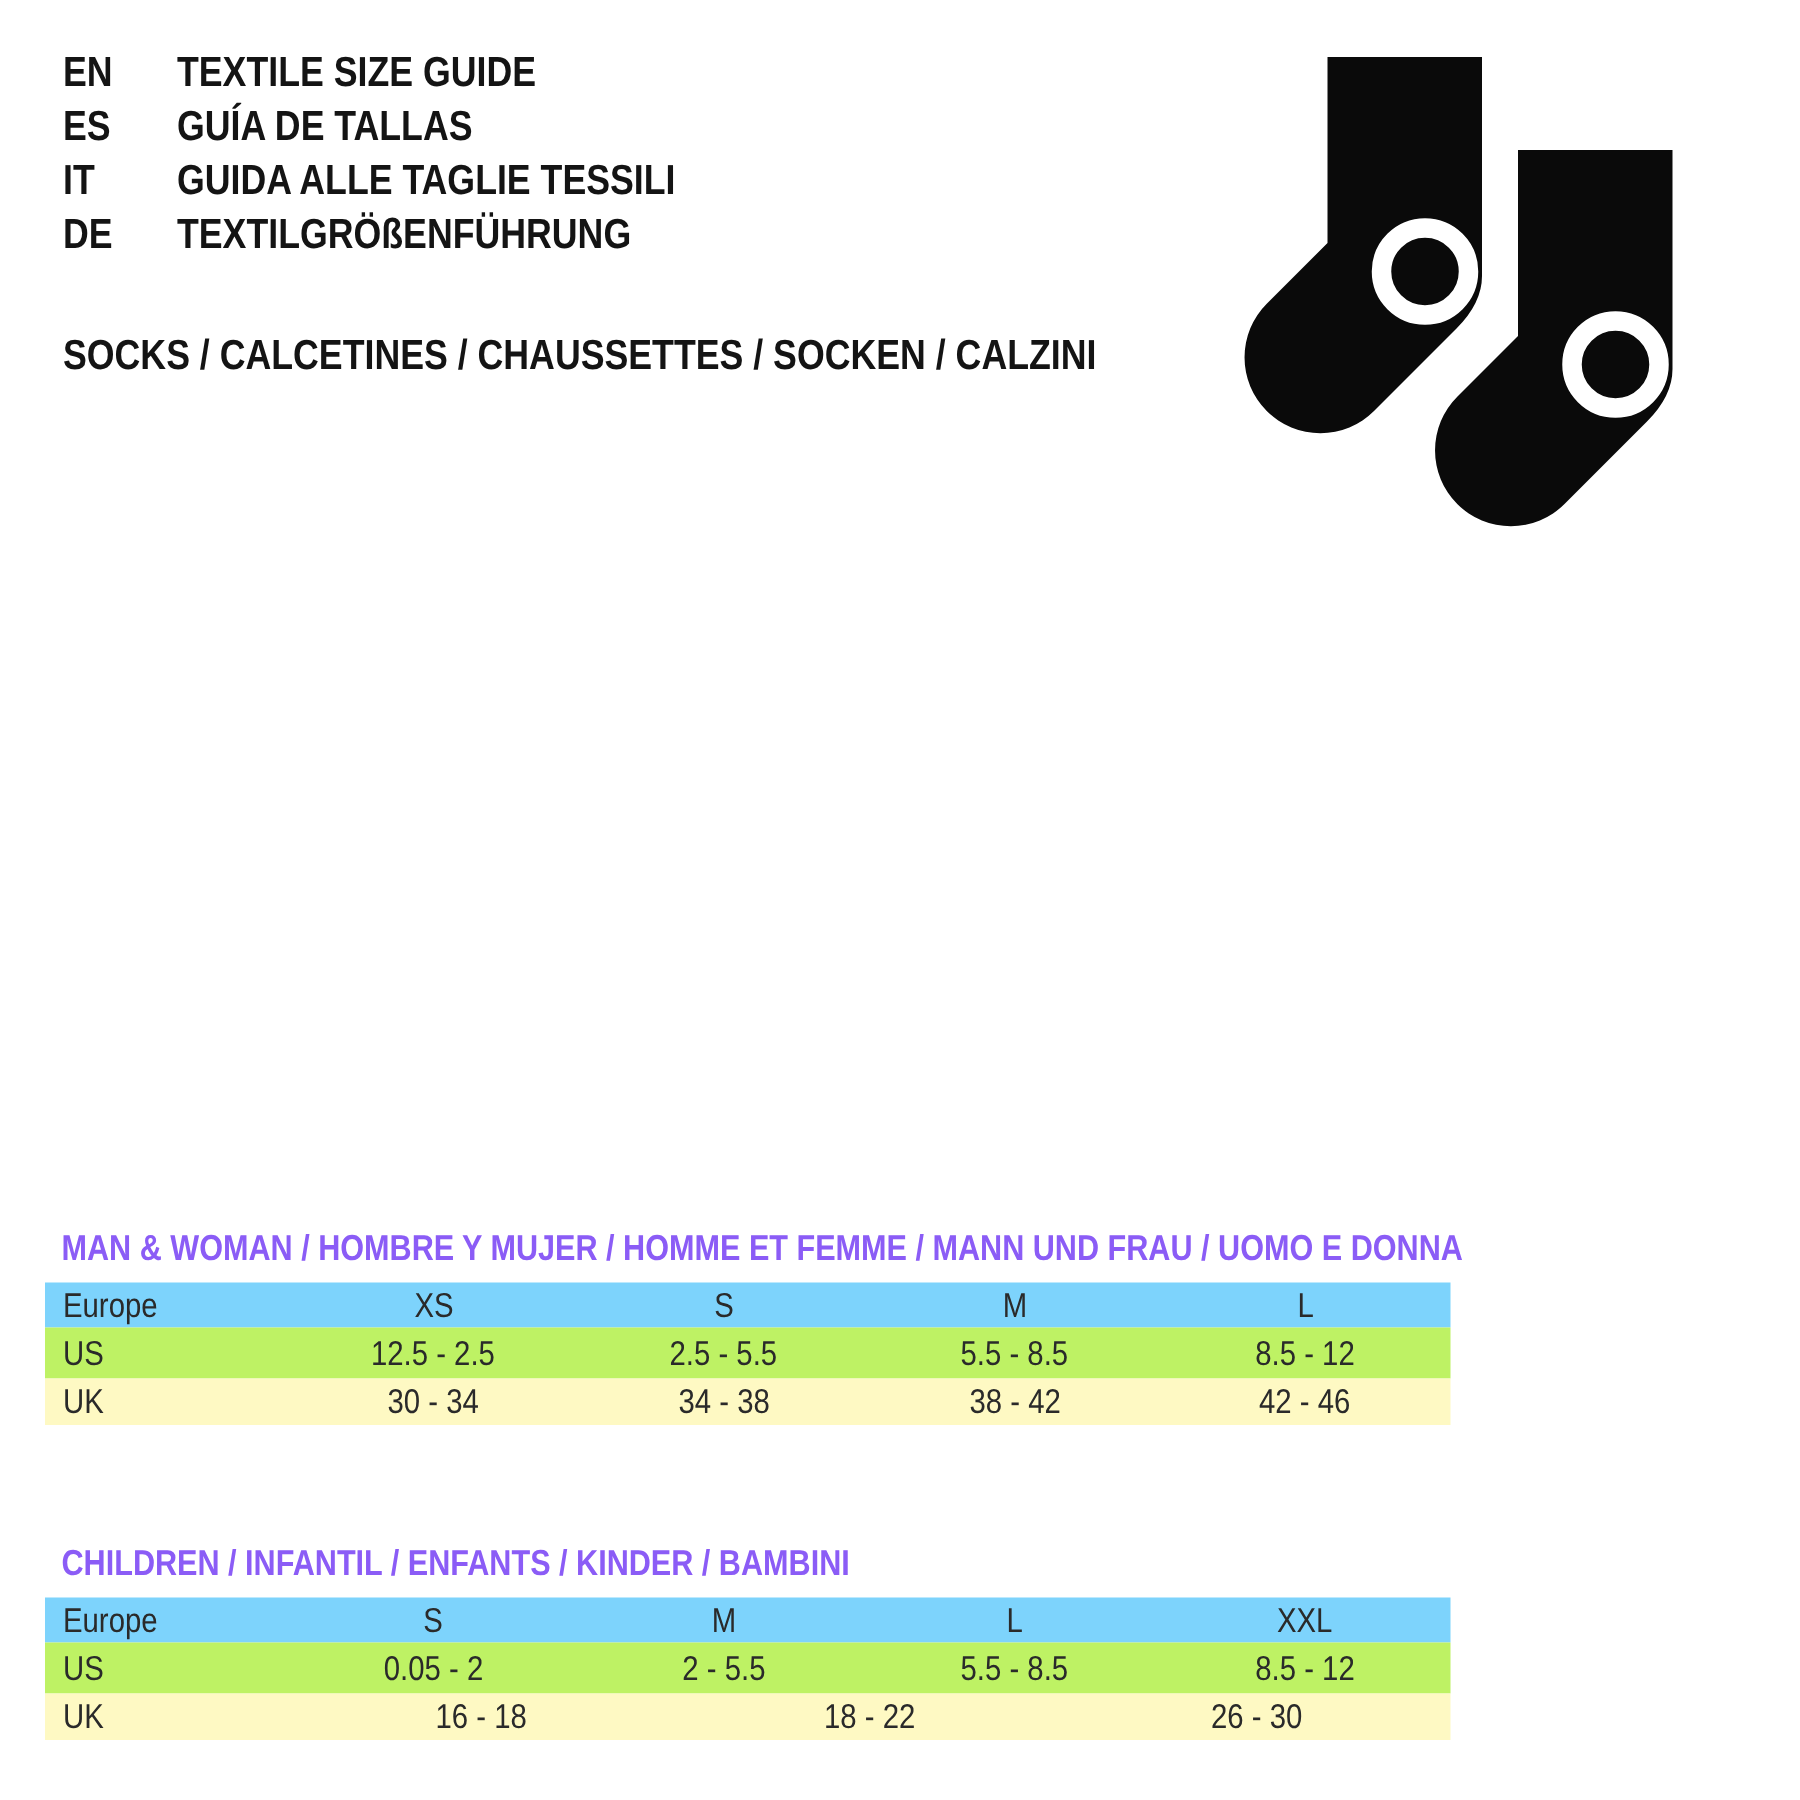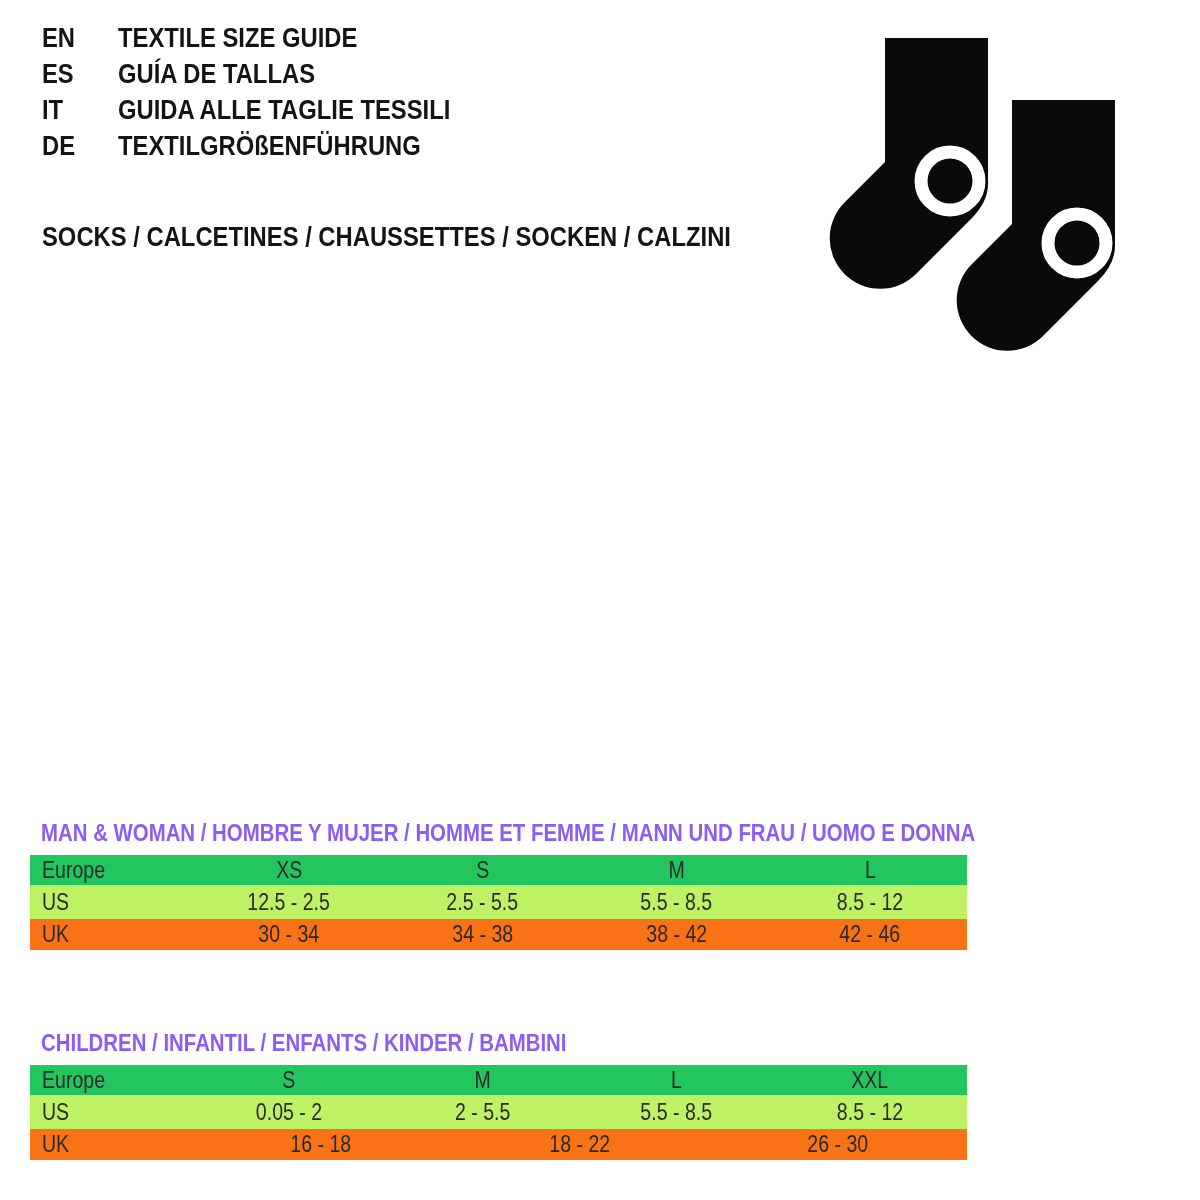--- a/index.html
+++ b/index.html
@@ -9,41 +9,41 @@
     background: #ffffff;
     font-family: "Liberation Sans", sans-serif;
     color: #141414;
     overflow: hidden;
   }
   
   .cond   { display:inline-block; transform: scaleX(0.85); transform-origin: 0 50%; white-space: nowrap; }
   .cond-c { display:inline-block; transform: scaleX(0.85); transform-origin: 50% 50%; white-space: nowrap; }
 
   
-  .lang { position: absolute; left: 42px; top: 20px; font-weight: bold; font-size: 28px; letter-spacing: 0; }
+  .lang { position: absolute; left: 42px; top: 30px; font-weight: bold; font-size: 28px; letter-spacing: 0; }
   .lang-row { display: flex; height: 36px; align-items: center; }
   .lang-code { width: 76px; flex: 0 0 76px; }
 
   
   .socks-line { position: absolute; left: 42px; top: 219px; font-weight: bold; font-size: 28px; height: 36px; display:flex; align-items:center; }
 
   
   .sock-svg { position: absolute; left: 805px; top: 28px; }
   .sock-shape { fill: #0a0a0a; }
   .sock-ring { fill: none; stroke: #ffffff; stroke-width: 13px; }
 
   
   .tbl { position: absolute; left: 30px; width: 937px; }
   .tbl-1 { top: 820px; }
   .tbl-2 { top: 1030px; }
   .tbl-title { font-weight: bold; font-size: 24px; line-height: 26px; padding-left: 11px; margin-bottom: 9px; color:#8b5cf6; }
   .trow { display: flex; width: 100%; align-items: stretch; }
-  .row-header { background: #22c55e; height: 30px; }
+  .row-header { background: #7dd3fc; height: 30px; }
   .row-us { background: #bef264; height: 34px; }
-  .row-uk { background: #f97316; height: 31px; }
+  .row-uk { background: #fef9c3; height: 31px; }
   .cell { flex: 1 1 0; display: flex; align-items: center; justify-content: center; font-size: 23px; color: #2a2a2a; }
   .cell-label { flex: 0 0 150px; justify-content: flex-start; padding-left: 12px; }
 </style>
 </head>
 <body>
 
 <div class="lang">
   <div class="lang-row">
     <span class="lang-code"><span class="cond">EN</span></span>
     <span class="cond">TEXTILE SIZE GUIDE</span>

